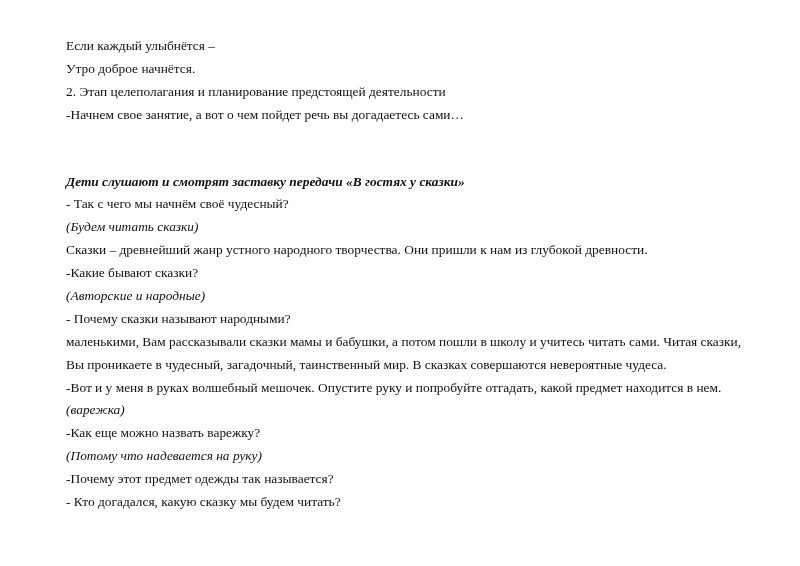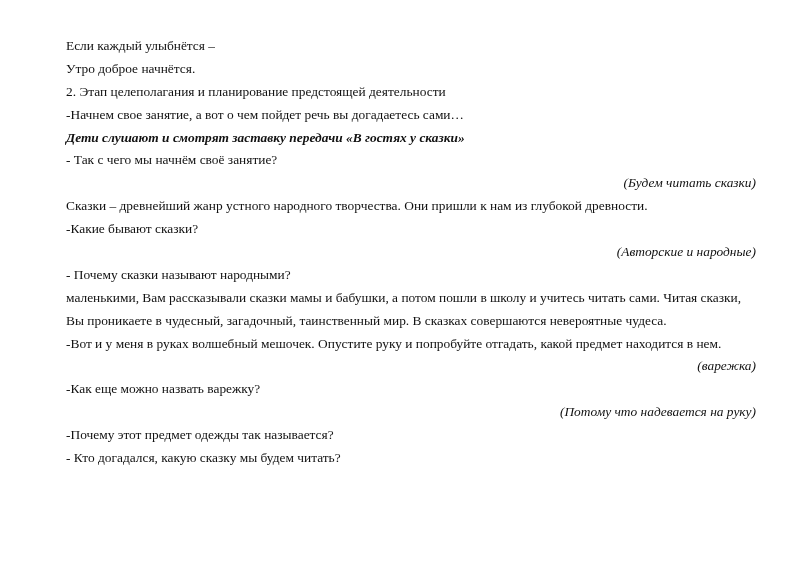--- a/index.html
+++ b/index.html
@@ -10,34 +10,34 @@
   }
   .doc {
     position: absolute; left: 66px; top: 35px; width: 690px;
     font-family: "Liberation Serif", "DejaVu Serif", serif;
     font-size: 13.4px; color: #111111;
   }
   .line {
     height: 22.9px; line-height: 22.9px; white-space: nowrap;
   }
   .bold { font-weight: normal; }
-  .italic { font-style: italic; text-align: right; }
-  .bolditalic { font-weight: bold; font-style: italic; }
+  .italic { font-style: italic; }
+  .bolditalic { font-weight: bold; font-style: italic; margin-top: 44px; }
 </style>
 </head>
 <body>
 
 <div class="page">
   <div class="doc">
     <div class="line">Если каждый улыбнётся –</div>
     <div class="line">Утро доброе начнётся.</div>
     <div class="line bold">2. Этап целеполагания и планирование предстоящей деятельности</div>
     <div class="line">-Начнем свое занятие, а вот о чем пойдет речь вы догадаетесь сами…</div>
     <div class="line bolditalic"> Дети слушают и смотрят заставку передачи «В гостях у сказки»</div>
-    <div class="line">- Так с чего мы начнём своё занятие?</div>
+    <div class="line">- Так с чего мы начнём своё чудесный?</div>
     <div class="line italic">(Будем читать сказки)</div>
     <div class="line">Сказки – древнейший жанр устного народного творчества. Они пришли к нам из глубокой древности.</div>
     <div class="line">-Какие бывают сказки?</div>
     <div class="line italic">(Авторские и народные)</div>
     <div class="line">- Почему сказки называют народными?</div>
     <div class="line">маленькими, Вам рассказывали сказки мамы и бабушки, а потом пошли в школу и учитесь читать сами. Читая сказки,</div>
     <div class="line">Вы проникаете в чудесный, загадочный, таинственный мир. В сказках совершаются невероятные чудеса.</div>
     <div class="line">-Вот и у меня в руках волшебный мешочек. Опустите руку и попробуйте отгадать, какой предмет находится в нем.</div>
     <div class="line italic">(варежка)</div>
     <div class="line">-Как еще можно назвать варежку?</div>

